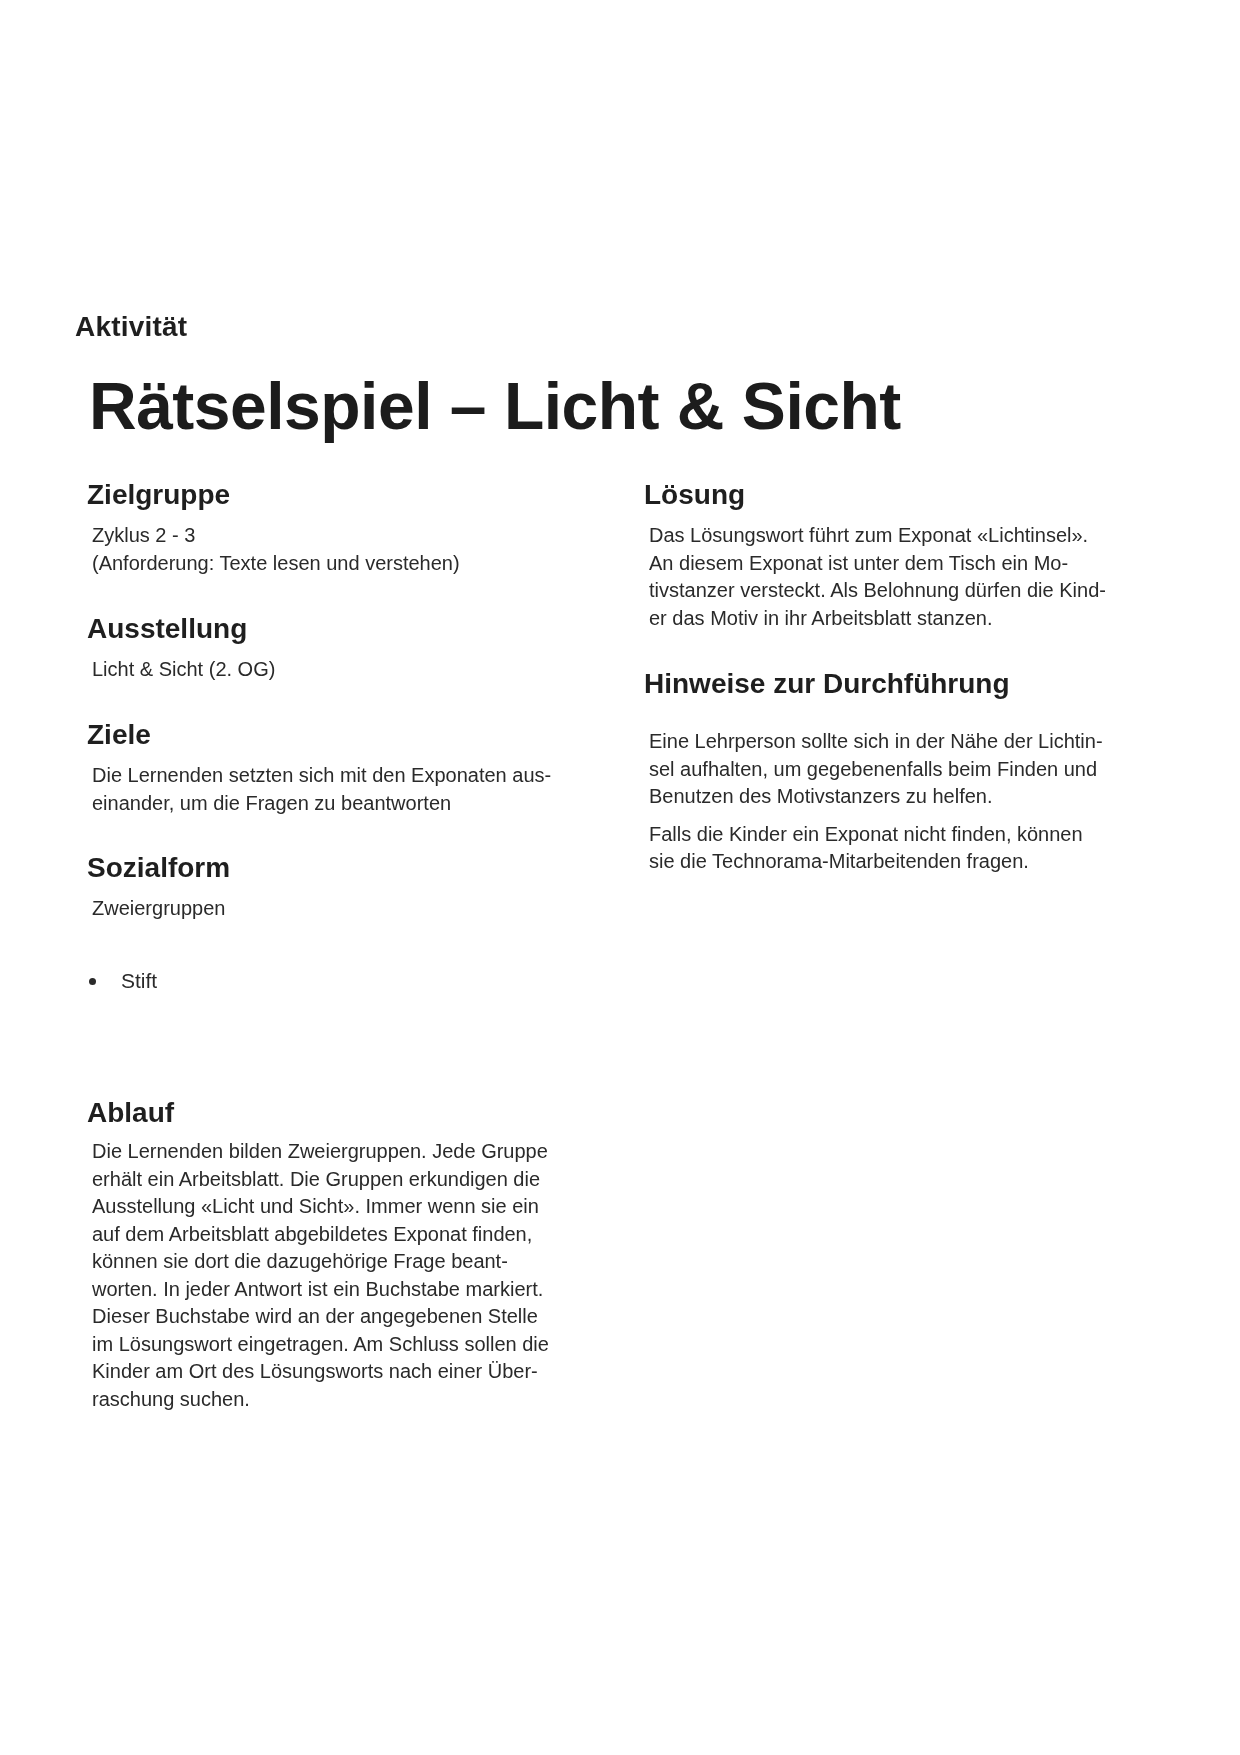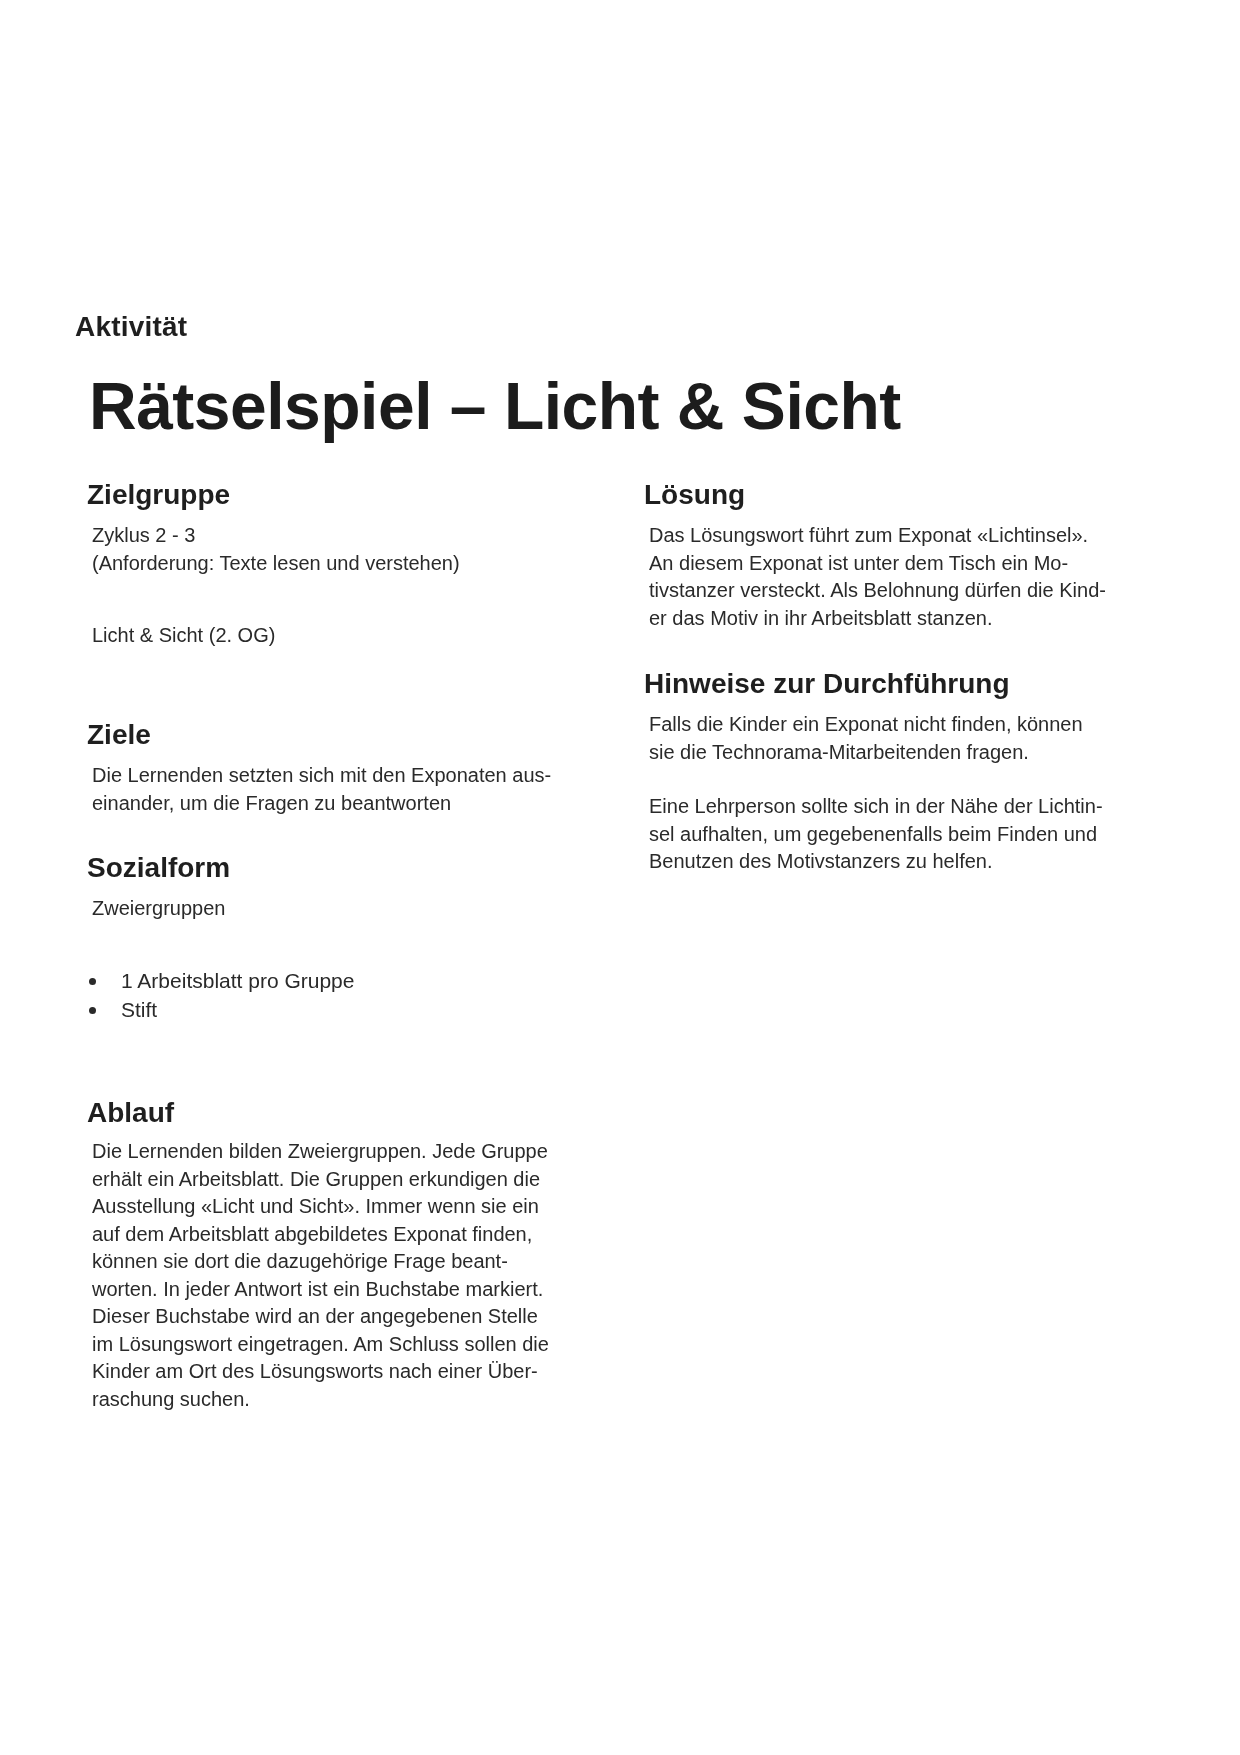--- a/index.html
+++ b/index.html
@@ -97,40 +97,37 @@
 
   <div class="col col-left">
 
     <div class="section" style="top:478px;">
       <h2 class="h">Zielgruppe</h2>
       <p class="p" style="margin-top:10px;">Zyklus 2 - 3
 (Anforderung: Texte lesen und verstehen)</p>
     </div>
 
     <div class="section" style="top:612px;">
+      <h2 class="h">Ausstellung</h2>
       <p class="p" style="margin-top:10px;">Licht &amp; Sicht (2. OG)</p>
     </div>
 
     <div class="section" style="top:718px;">
       <h2 class="h">Ziele</h2>
       <p class="p" style="margin-top:10px;">Die Lernenden setzten sich mit den Exponaten aus-
 einander, um die Fragen zu beantworten</p>
     </div>
 
     <div class="section" style="top:851px;">
       <h2 class="h">Sozialform</h2>
       <p class="p" style="margin-top:10px;">Zweiergruppen</p>
     </div>
 
     <div class="section" style="top:958px;">
       <ul class="bullets" style="margin-top:8px;">
-        <li>
-          <span class="dot"></span>
-          <span>1 Arbeitsblatt pro Gruppe</span>
-        </li>
         <li>
           <span class="dot"></span>
           <span>Stift</span>
         </li>
       </ul>
     </div>
 
     <div class="section" style="top:1096px;">
       <h2 class="h">Ablauf</h2>
       <p class="p" style="margin-top:8px;">Die Lernenden bilden Zweiergruppen. Jede Gruppe
@@ -151,21 +148,21 @@
     <div class="section" style="top:478px;">
       <h2 class="h">Lösung</h2>
       <p class="p" style="margin-top:10px;">Das Lösungswort führt zum Exponat «Lichtinsel».
 An diesem Exponat ist unter dem Tisch ein Mo-
 tivstanzer versteckt. Als Belohnung dürfen die Kind-
 er das Motiv in ihr Arbeitsblatt stanzen.</p>
     </div>
 
     <div class="section" style="top:667px;">
       <h2 class="h">Hinweise zur Durchführung</h2>
-      <p class="p" style="margin-top:10px;">Falls die Kinder ein Exponat nicht finden, können
-sie die Technorama-Mitarbeitenden fragen.</p>
       <p class="p" style="margin-top:27px;">Eine Lehrperson sollte sich in der Nähe der Lichtin-
 sel aufhalten, um gegebenenfalls beim Finden und
 Benutzen des Motivstanzers zu helfen.</p>
+      <p class="p" style="margin-top:10px;">Falls die Kinder ein Exponat nicht finden, können
+sie die Technorama-Mitarbeitenden fragen.</p>
     </div>
   </div>
 
 </div>
 
 </body></html>

